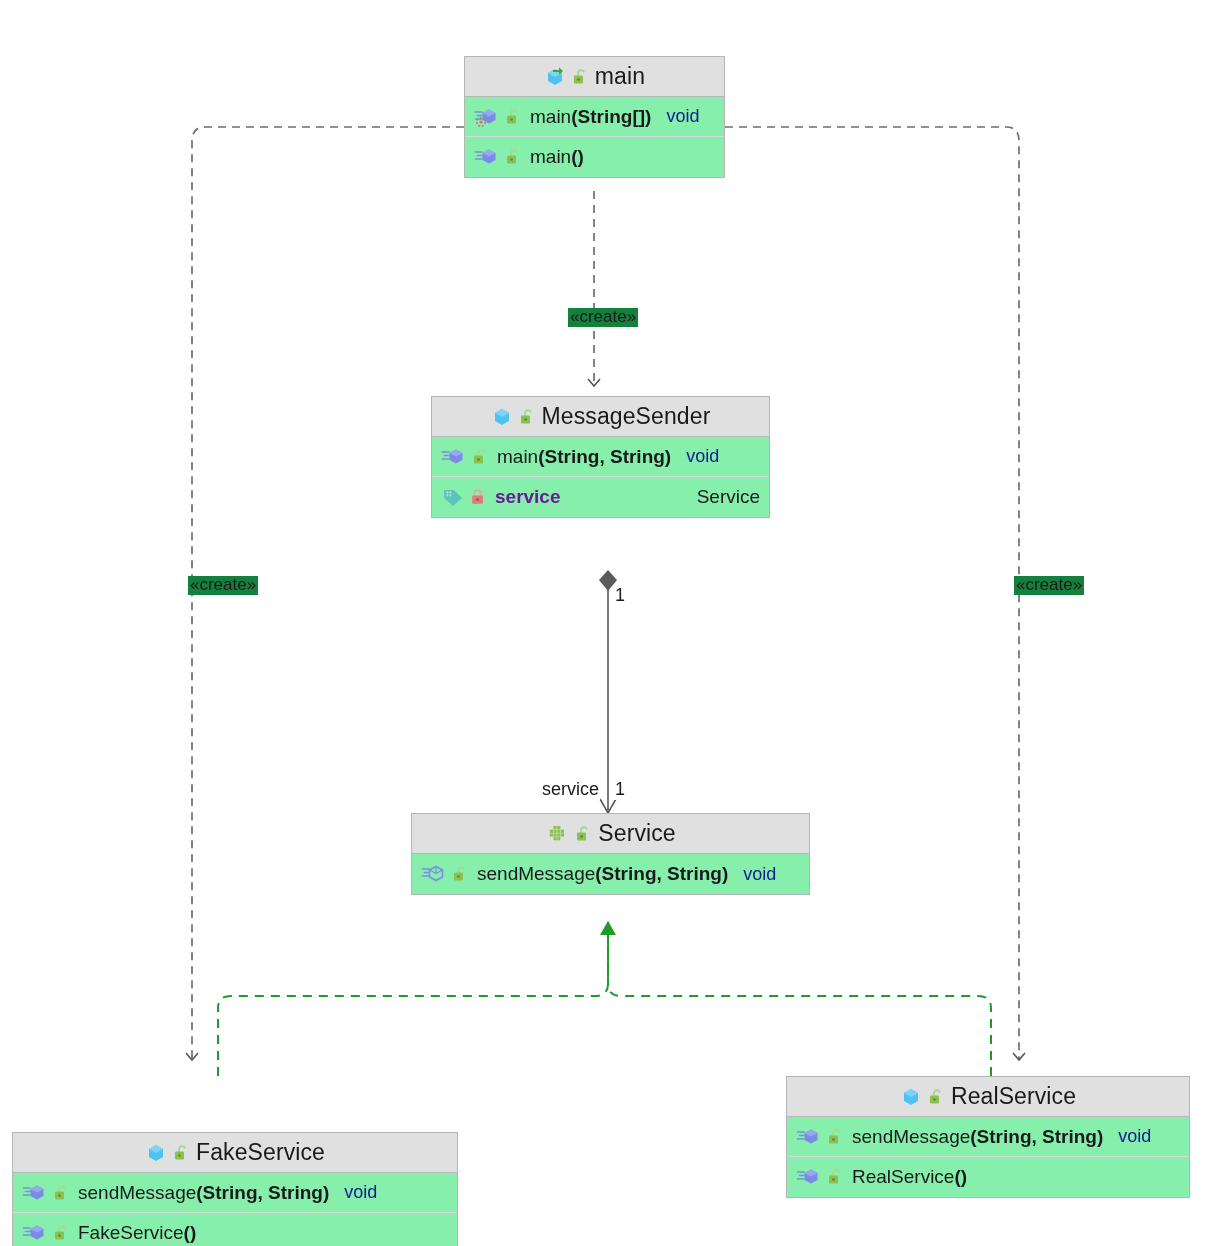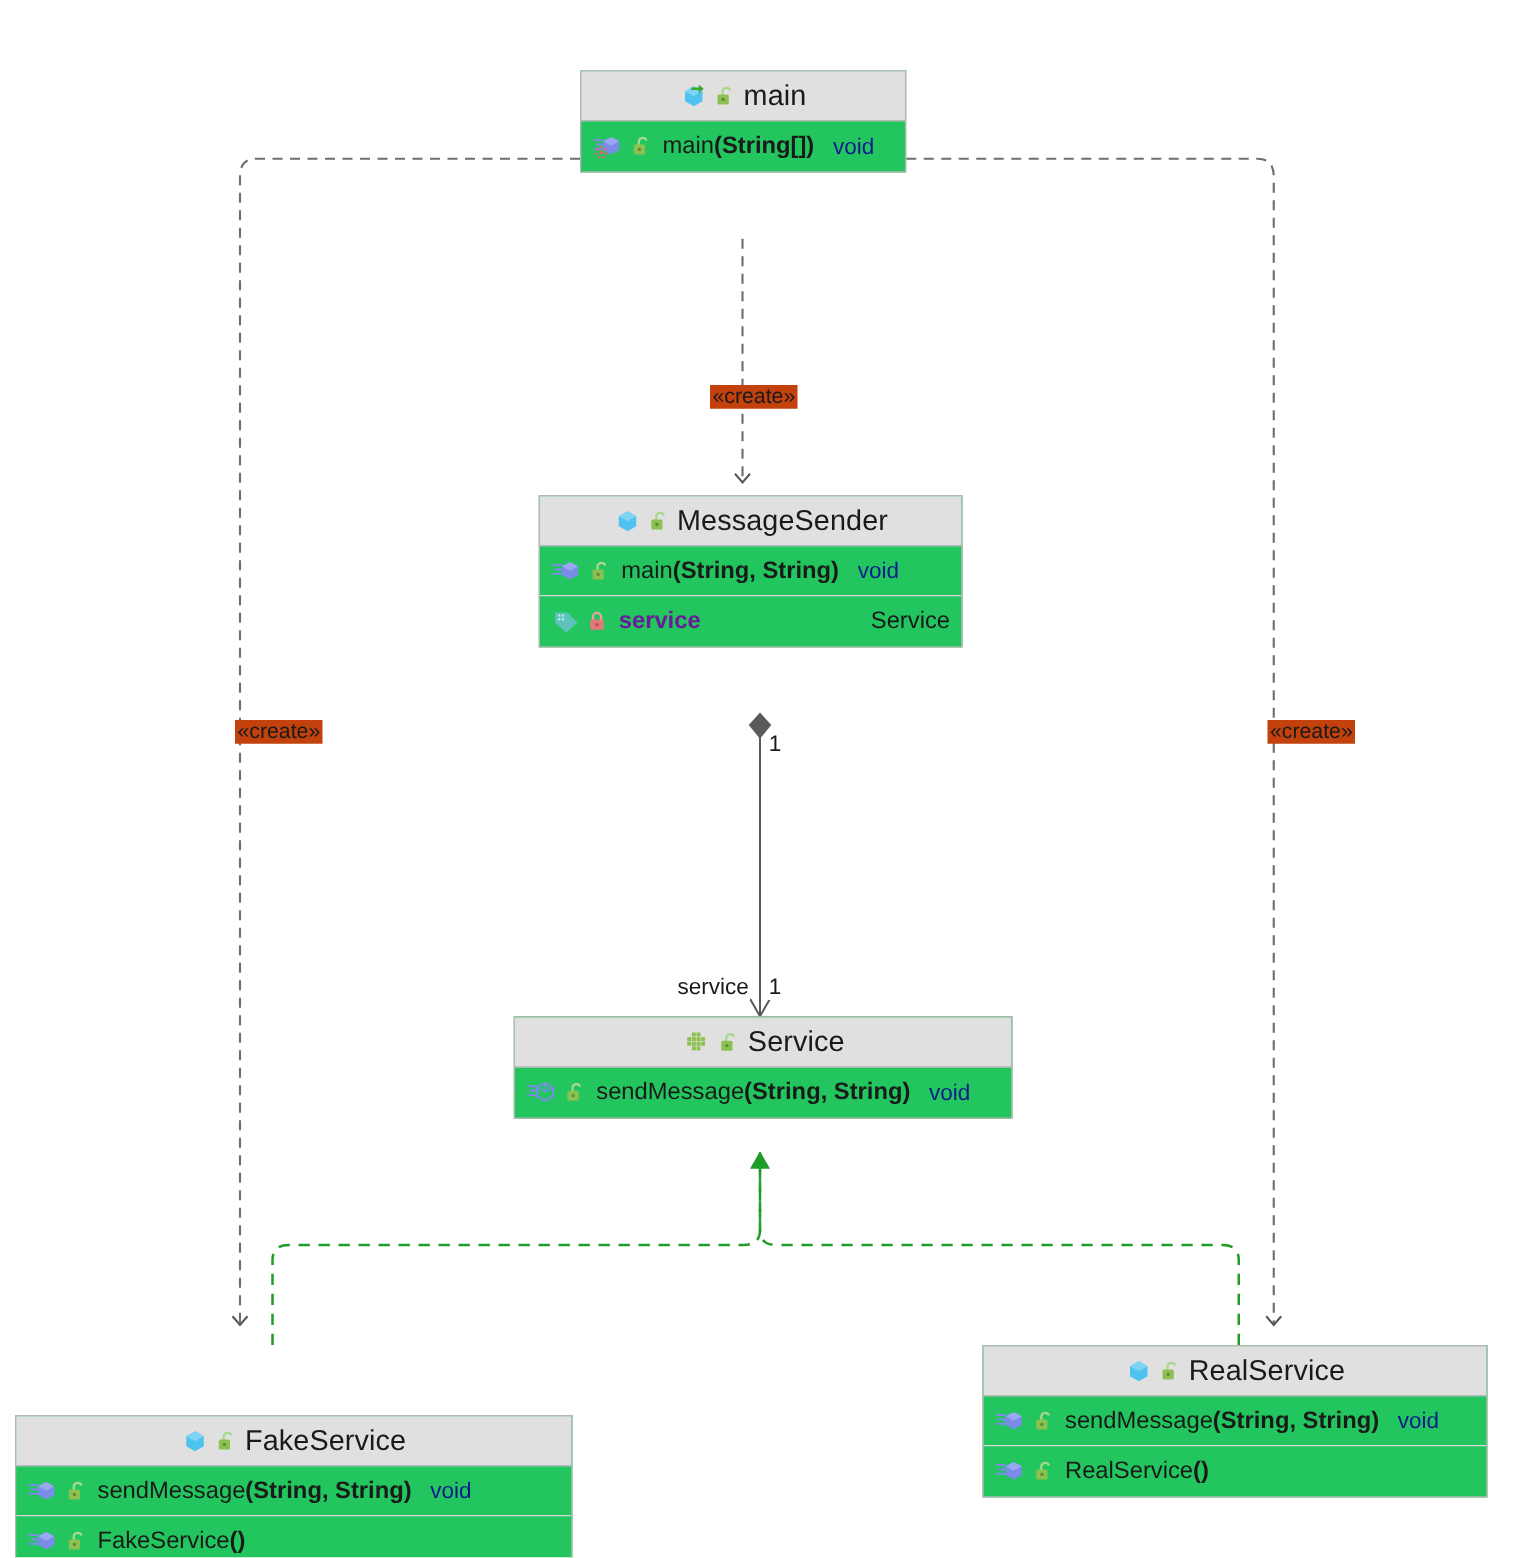--- a/index.html
+++ b/index.html
@@ -22,21 +22,21 @@
     width: 1214px;
     height: 1246px;
     pointer-events: none;
   }
 
   
   .cls {
     position: absolute;
     box-sizing: border-box;
     border: 1px solid #b6b6b6;
-    background: #22c55e;
+    background: #86efac;
     box-shadow: 0 0 0 0 transparent;
   }
   .cls-header {
     box-sizing: border-box;
     background: #e0e0e0;
     border-bottom: 1px solid #b6b6b6;
     height: 40px;
     display: flex;
     align-items: center;
     justify-content: center;
@@ -87,21 +87,21 @@
   
   .ico { display: inline-flex; align-items: center; flex: 0 0 auto; }
   .ico svg { display: block; }
 
   
   .edge-label {
     position: absolute;
     font-size: 17px;
     color: #1a1a1a;
     white-space: nowrap;
-    background: #c2410c;
+    background: #15803d;
     padding: 0 2px;
     line-height: 1.1;
   }
   .mult {
     position: absolute;
     font-size: 18px;
     color: #1a1a1a;
     white-space: nowrap;
     background: #ffffff;
     padding: 0 1px;
@@ -207,20 +207,41 @@
         <svg width="17" height="18" viewBox="0 0 17 18">
           <path d="M6,8 L6,5 a3.2,3.2 0 0 1 6.2,-0.6" fill="none" stroke="#a8d88a" stroke-width="1.8"></path>
           <rect x="2" y="7.5" width="9" height="8" rx="1.2" fill="#8cc152"></rect>
           <circle cx="6.5" cy="11.5" r="1.3" fill="#5d8a33"></circle>
         </svg>
       </span>
       <span class="member-name"><span>main</span><b>(String[])</b></span>
       <span class="ret">void</span>
     </div>
 
+    <div class="member">
+      <span class="ico">
+        <svg width="26" height="22" viewBox="0 0 26 22">
+          <g stroke="#7b8ce8" stroke-width="1.7" stroke-linecap="round">
+            <line x1="1.5" y1="6" x2="8" y2="6"></line>
+            <line x1="3.5" y1="9.5" x2="8" y2="9.5"></line>
+            <line x1="1.5" y1="13" x2="8" y2="13"></line>
+          </g>
+          <path d="M15,3.5 L21.5,7 L21.5,14 L15,17.5 L8.5,14 L8.5,7 z" fill="#7b8ce8"></path>
+          <path d="M15,3.5 L21.5,7 L15,10.5 L8.5,7 z" fill="#9aa8ef"></path>
+        </svg>
+      </span>
+      <span class="ico">
+        <svg width="17" height="18" viewBox="0 0 17 18">
+          <path d="M6,8 L6,5 a3.2,3.2 0 0 1 6.2,-0.6" fill="none" stroke="#a8d88a" stroke-width="1.8"></path>
+          <rect x="2" y="7.5" width="9" height="8" rx="1.2" fill="#8cc152"></rect>
+          <circle cx="6.5" cy="11.5" r="1.3" fill="#5d8a33"></circle>
+        </svg>
+      </span>
+      <span class="member-name"><span>main</span><b>()</b></span>
+    </div>
   </div>
 
   <div class="cls" style="left:431px; top:396px; width:339px;">
     <div class="cls-header">
       <span class="ico">
         <svg width="22" height="22" viewBox="0 0 22 22">
           <path d="M11,3 L18,7 L18,15 L11,19 L4,15 L4,7 z" fill="#4ec3f0"></path>
           <path d="M11,3 L18,7 L11,11 L4,7 z" fill="#7dd4f5"></path>
         </svg>
       </span>

